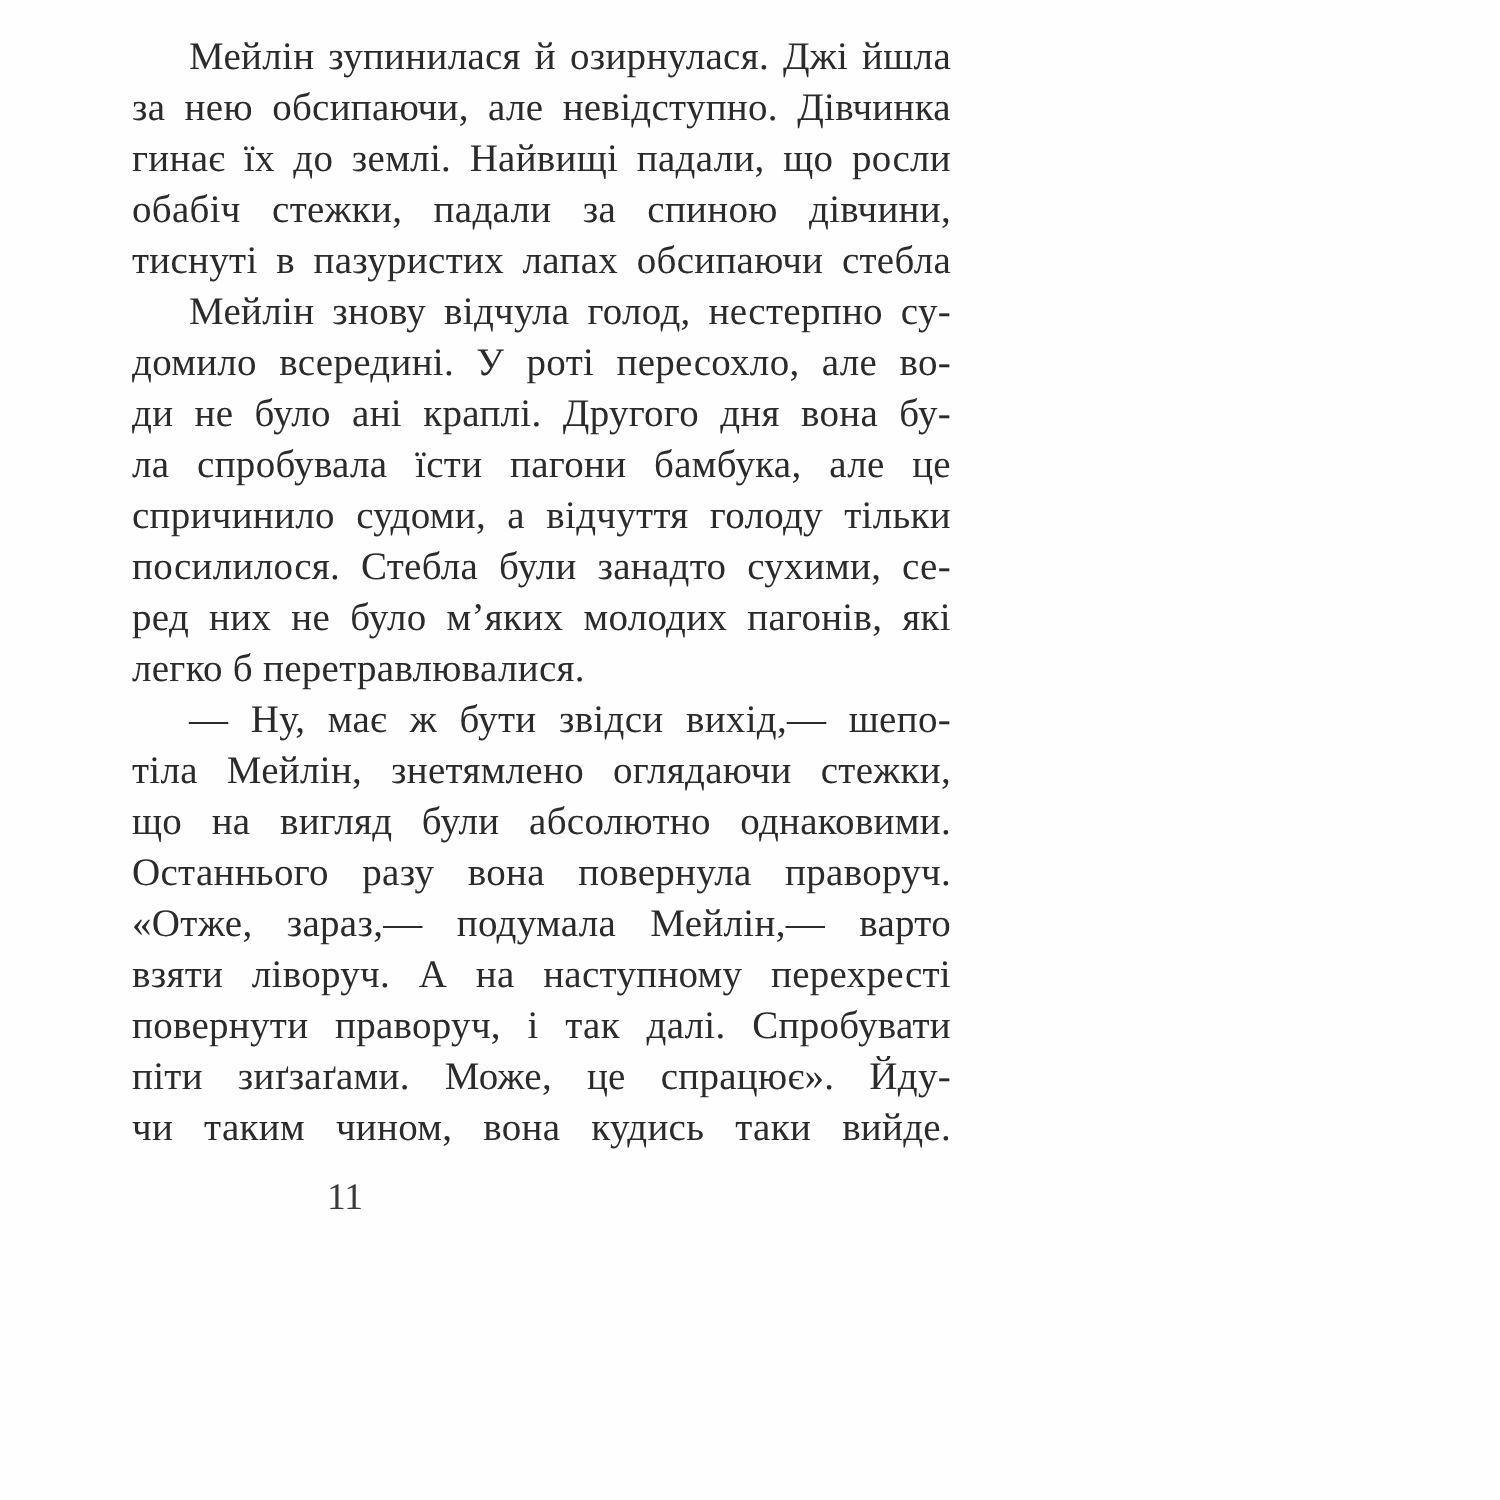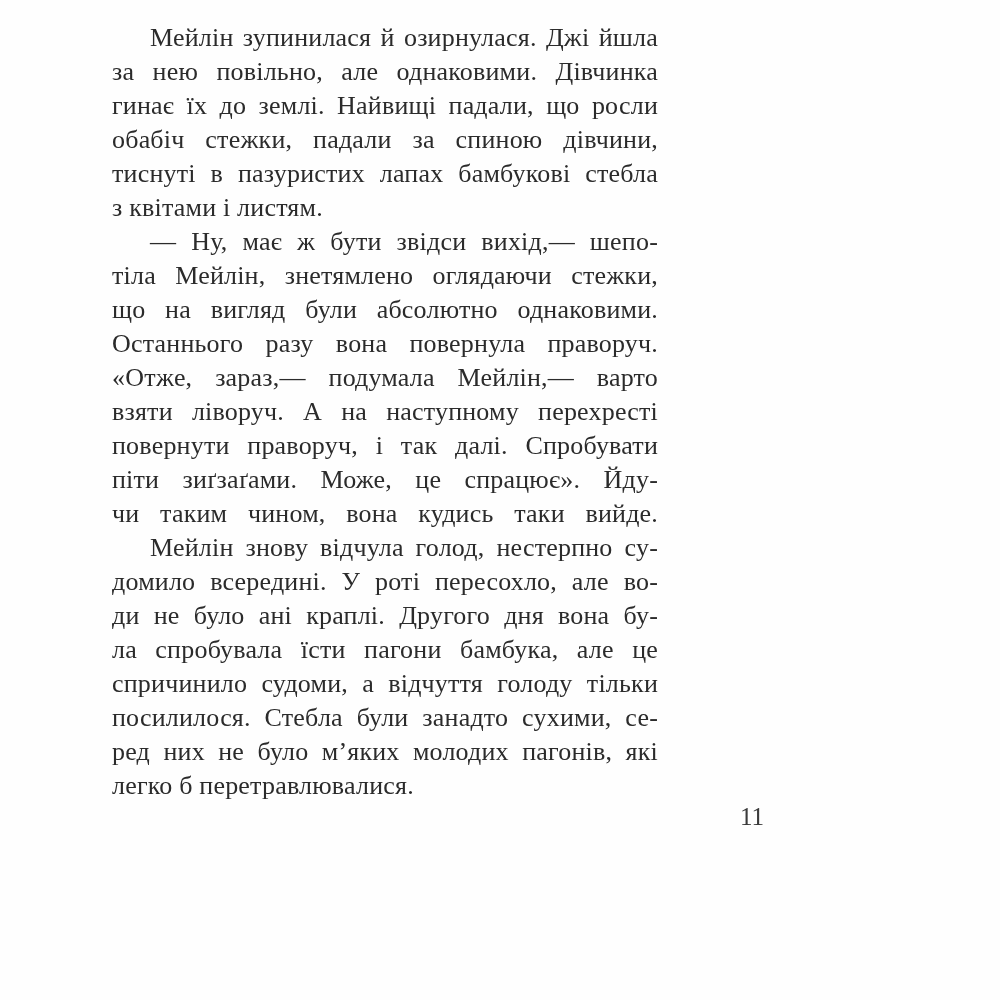--- a/index.html
+++ b/index.html
@@ -15,21 +15,21 @@
   .book-page {
     position: relative;
     width: 1000px;
     height: 1000px;
     background: #fefefe;
     box-sizing: border-box;
     padding-top: 21px;
   }
   .text-block {
     width: 546px;
-    margin-left: 112px;
+    margin-left: 88px;
     font-family: "Liberation Serif", "DejaVu Serif", serif;
     font-size: 26px;
     line-height: 34px;
     color: #2b2b2b;
   }
   .text-line {
     height: 34px;
     overflow: hidden;
     text-align: justify;
     text-align-last: justify;
@@ -37,55 +37,55 @@
   }
   .text-line.indent {
     text-indent: 38px;
   }
   .text-line.para-end {
     text-align-last: left;
   }
   .page-number {
     width: 546px;
     margin-left: 218px;
-    text-align: right;
+    margin-top: 16px;
+    text-align: left;
     font-family: "Liberation Serif", "DejaVu Serif", serif;
     font-size: 25px;
     color: #3a3a3a;
   }
 </style>
 </head>
 <body>
 
 <main class="book-page">
   <div class="text-block">
       <div>
         <div class="text-line indent">Мейлін зупинилася й озирнулася. Джі йшла</div>
-        <div class="text-line">за нею повільно, але однаковими. Дівчинка</div>
+        <div class="text-line">за нею обсипаючи, але невідступно. Дівчинка</div>
         <div class="text-line">гинає їх до землі. Найвищі падали, що росли</div>
         <div class="text-line">обабіч стежки, падали за спиною дівчини,</div>
-        <div class="text-line">тиснуті в пазуристих лапах бамбукові стебла</div>
-        <div class="text-line para-end">з квітами і листям.</div>
+        <div class="text-line">тиснуті в пазуристих лапах обсипаючи стебла</div>
+      </div>
+      <div>
+        <div class="text-line indent">Мейлін знову відчула голод, нестерпно су-</div>
+        <div class="text-line">домило всередині. У роті пересохло, але во-</div>
+        <div class="text-line">ди не було ані краплі. Другого дня вона бу-</div>
+        <div class="text-line">ла спробувала їсти пагони бамбука, але це</div>
+        <div class="text-line">спричинило судоми, а відчуття голоду тільки</div>
+        <div class="text-line">посилилося. Стебла були занадто сухими, се-</div>
+        <div class="text-line">ред них не було м’яких молодих пагонів, які</div>
+        <div class="text-line para-end">легко б перетравлювалися.</div>
       </div>
       <div>
         <div class="text-line indent">— Ну, має ж бути звідси вихід,— шепо-</div>
         <div class="text-line">тіла Мейлін, знетямлено оглядаючи стежки,</div>
         <div class="text-line">що на вигляд були абсолютно однаковими.</div>
         <div class="text-line">Останнього разу вона повернула праворуч.</div>
         <div class="text-line">«Отже, зараз,— подумала Мейлін,— варто</div>
         <div class="text-line">взяти ліворуч. А на наступному перехресті</div>
         <div class="text-line">повернути праворуч, і так далі. Спробувати</div>
         <div class="text-line">піти зиґзаґами. Може, це спрацює». Йду-</div>
         <div class="text-line">чи таким чином, вона кудись таки вийде.</div>
       </div>
-      <div>
-        <div class="text-line indent">Мейлін знову відчула голод, нестерпно су-</div>
-        <div class="text-line">домило всередині. У роті пересохло, але во-</div>
-        <div class="text-line">ди не було ані краплі. Другого дня вона бу-</div>
-        <div class="text-line">ла спробувала їсти пагони бамбука, але це</div>
-        <div class="text-line">спричинило судоми, а відчуття голоду тільки</div>
-        <div class="text-line">посилилося. Стебла були занадто сухими, се-</div>
-        <div class="text-line">ред них не було м’яких молодих пагонів, які</div>
-        <div class="text-line para-end">легко б перетравлювалися.</div>
-      </div>
     </div>
   <div class="page-number">11</div>
 </main>
 
 </body></html>

